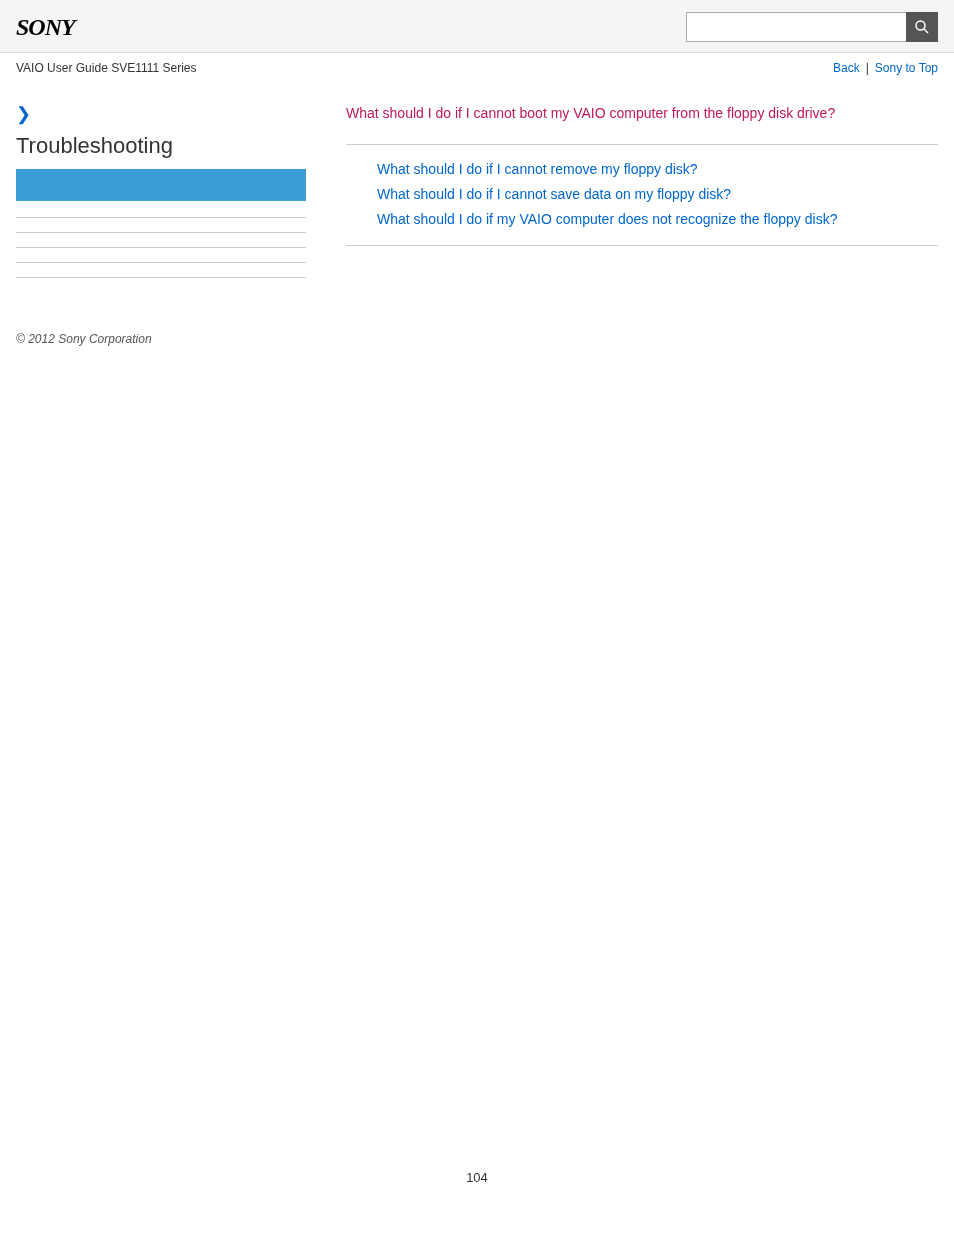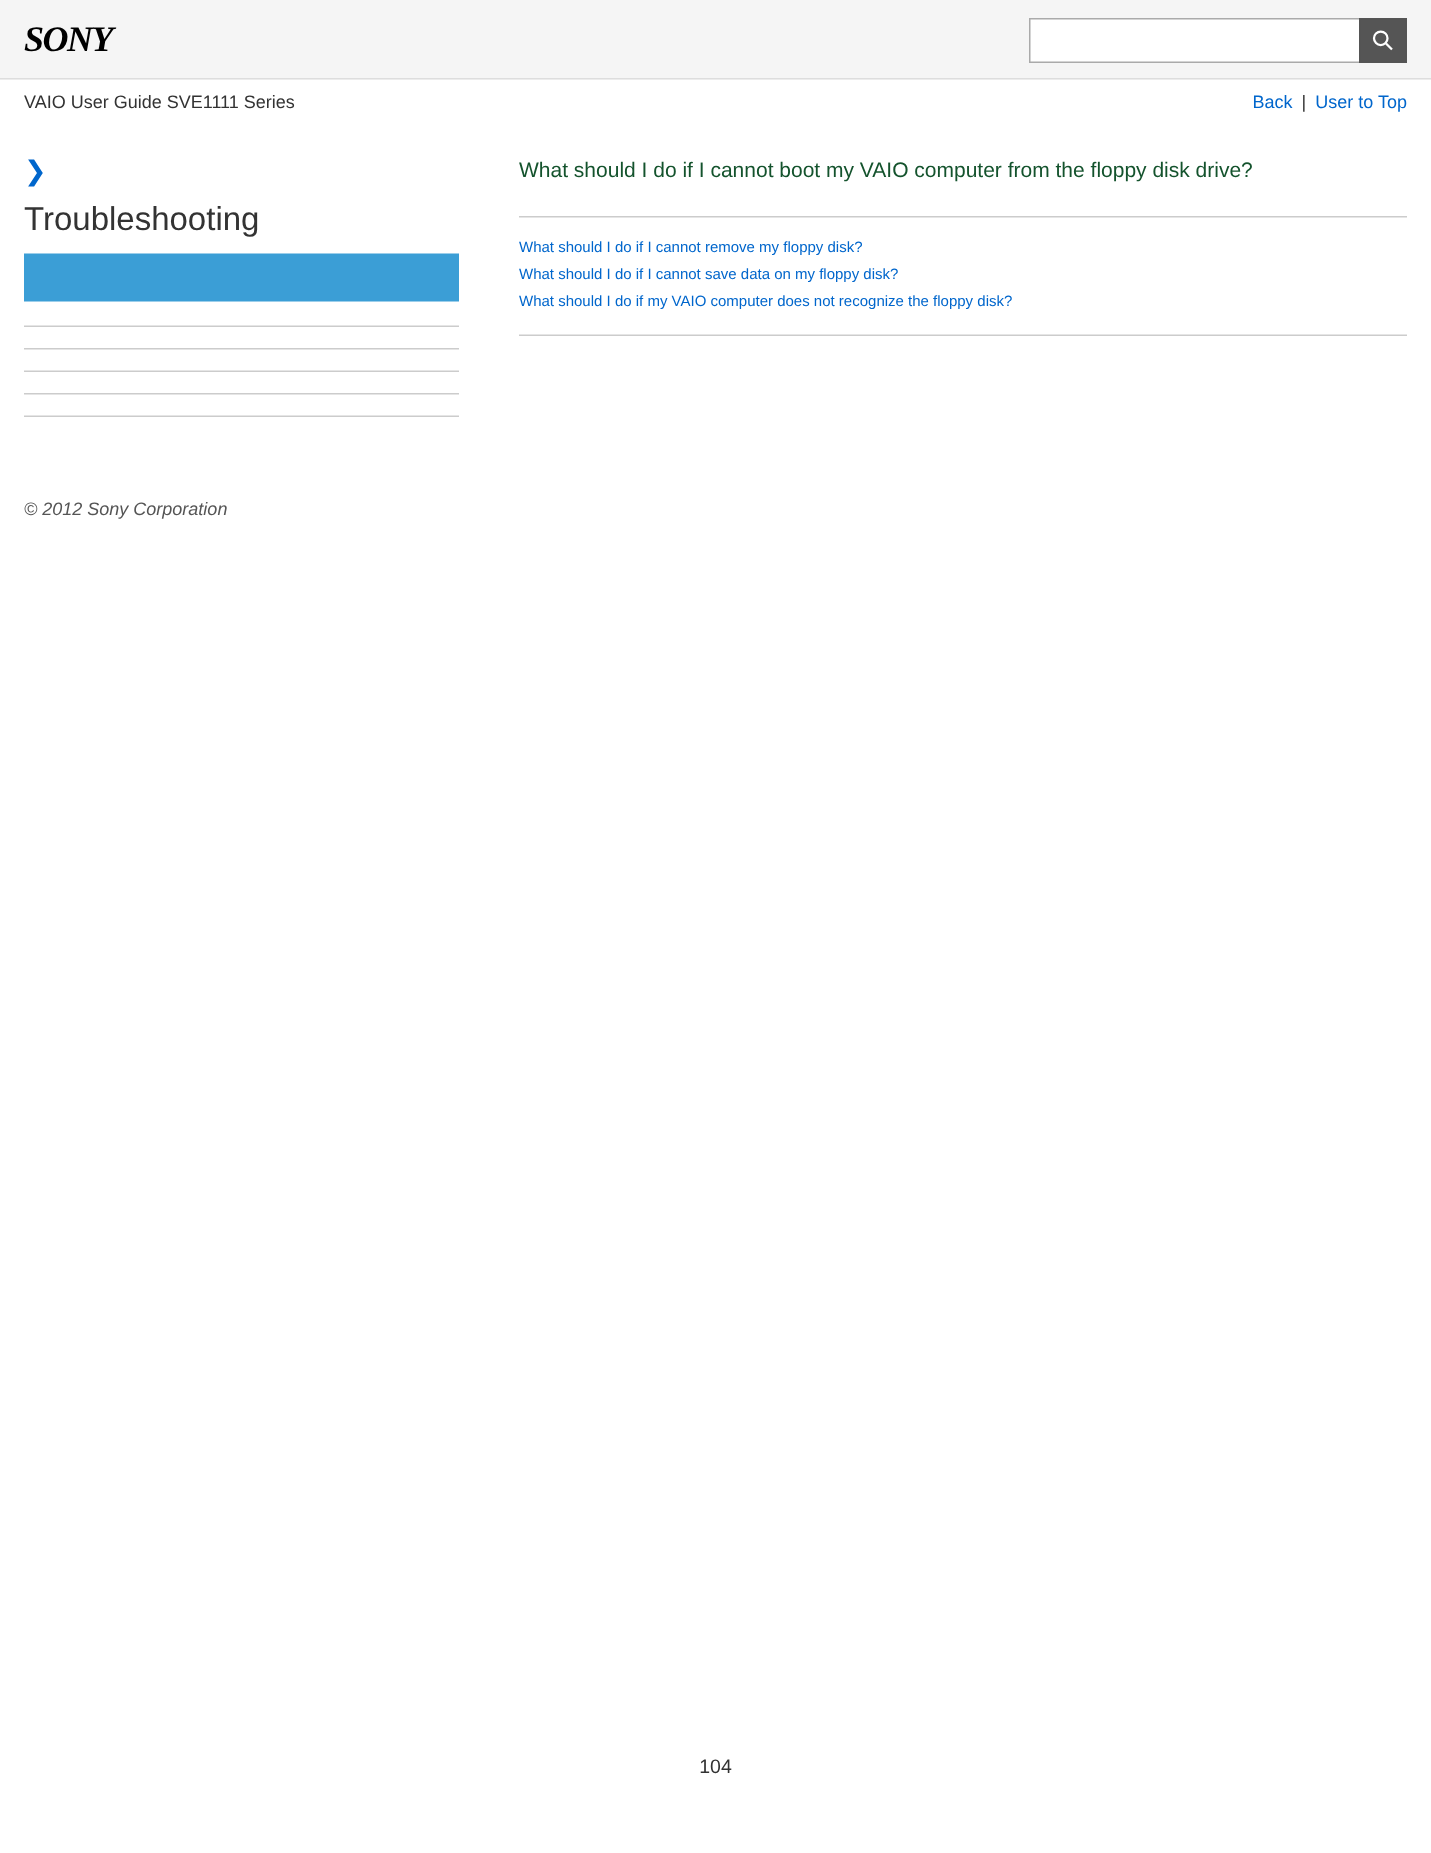--- a/index.html
+++ b/index.html
@@ -131,21 +131,21 @@
       margin: 14px 0;
     }
 
     
     .content-area {
       flex: 1;
       padding-left: 20px;
     }
 
     .content-link-large {
-      color: #14532d;
+      color: #be185d;
       text-decoration: none;
       font-size: 14px;
       line-height: 1.5;
       display: block;
       margin-bottom: 20px;
       cursor: pointer;
     }
 
     .content-divider {
       border: none;
@@ -153,24 +153,25 @@
       margin: 12px 0;
     }
 
     .content-links-group {
       margin: 8px 0;
     }
 
     .content-link-small {
       color: #0066cc;
       text-decoration: none;
-      font-size: 10px;
+      font-size: 14px;
       display: block;
       line-height: 1.8;
       cursor: pointer;
+      margin-left: 31px;
     }
 
     
     .footer {
       padding: 20px 16px;
       font-size: 12px;
       color: #555;
       font-style: italic;
     }
 
@@ -200,21 +201,21 @@
       </svg>
     </button>
   </div>
 </div>
 
 <div class="breadcrumb-bar">
   <span>VAIO User Guide SVE1111 Series</span>
   <div class="breadcrumb-nav">
     <a class="nav-link">Back</a>
     <span class="nav-separator">|</span>
-    <a class="nav-link">User to Top</a>
+    <a class="nav-link">Sony to Top</a>
   </div>
 </div>
 
 <div class="main-content">
 
   <div class="sidebar">
     <span class="sidebar-arrow">❯</span>
     <h2 class="sidebar-title">Troubleshooting</h2>
     <div class="sidebar-highlight"></div>
     <hr class="sidebar-divider">

